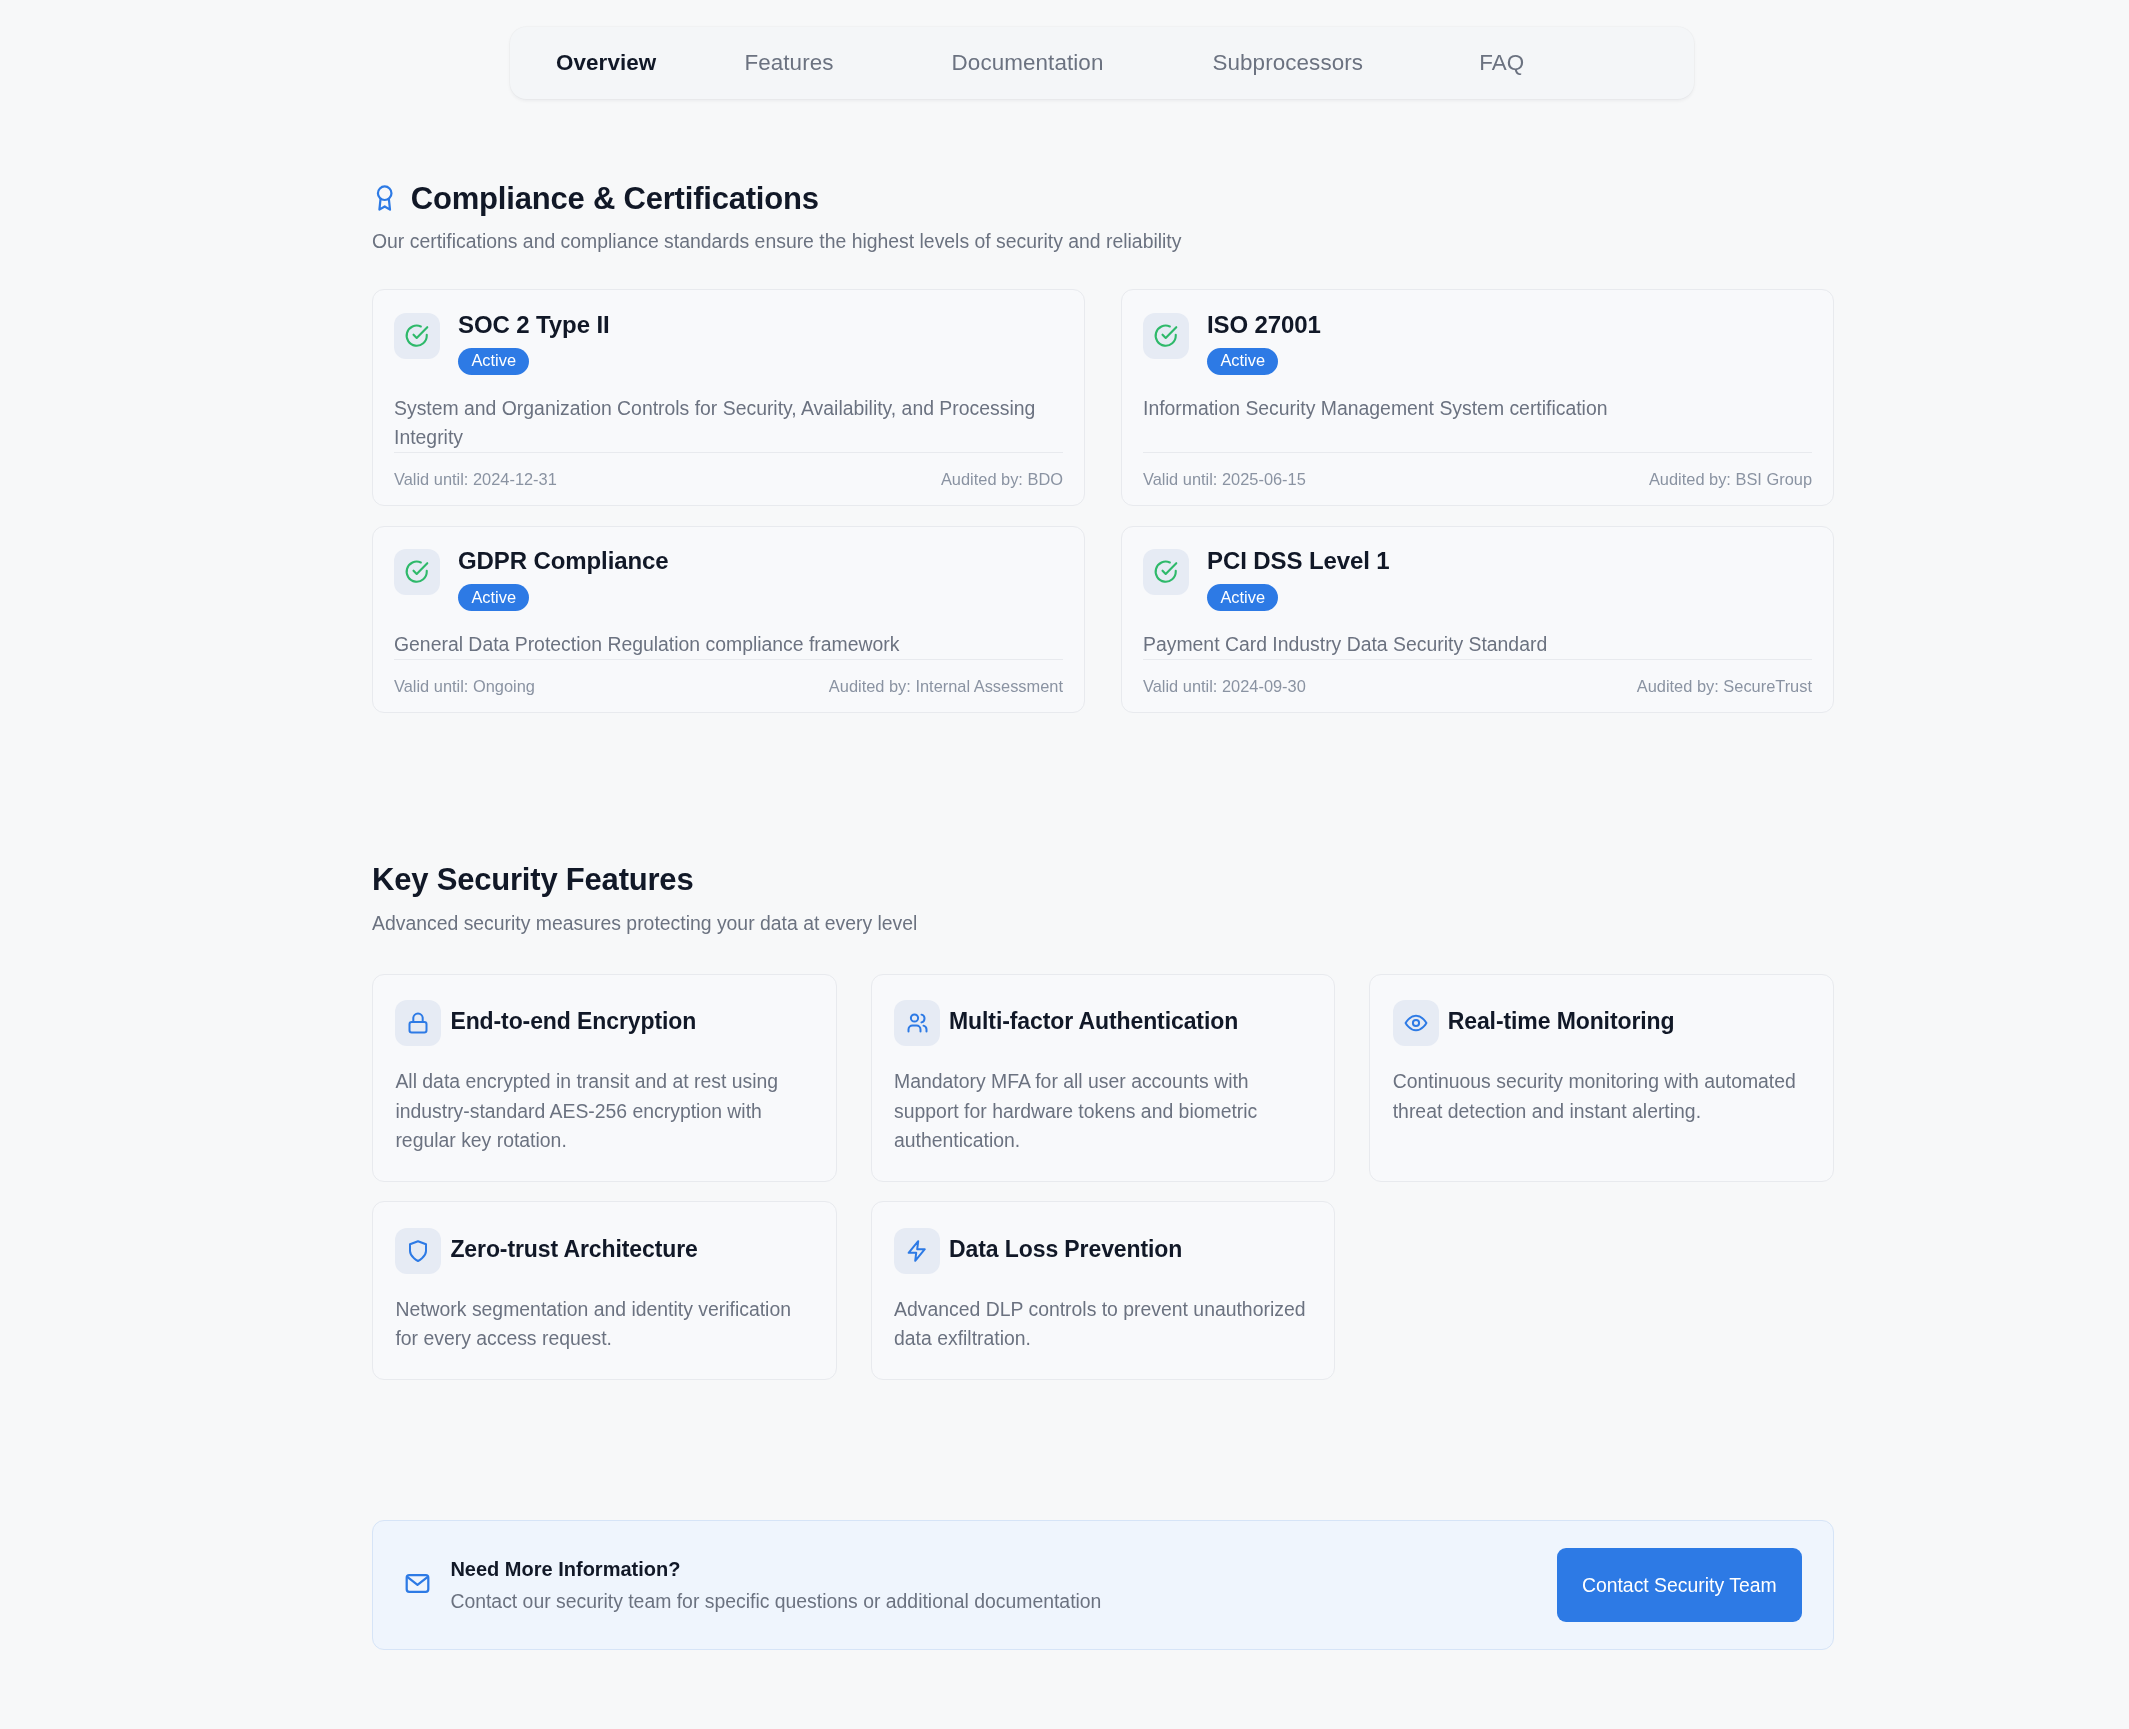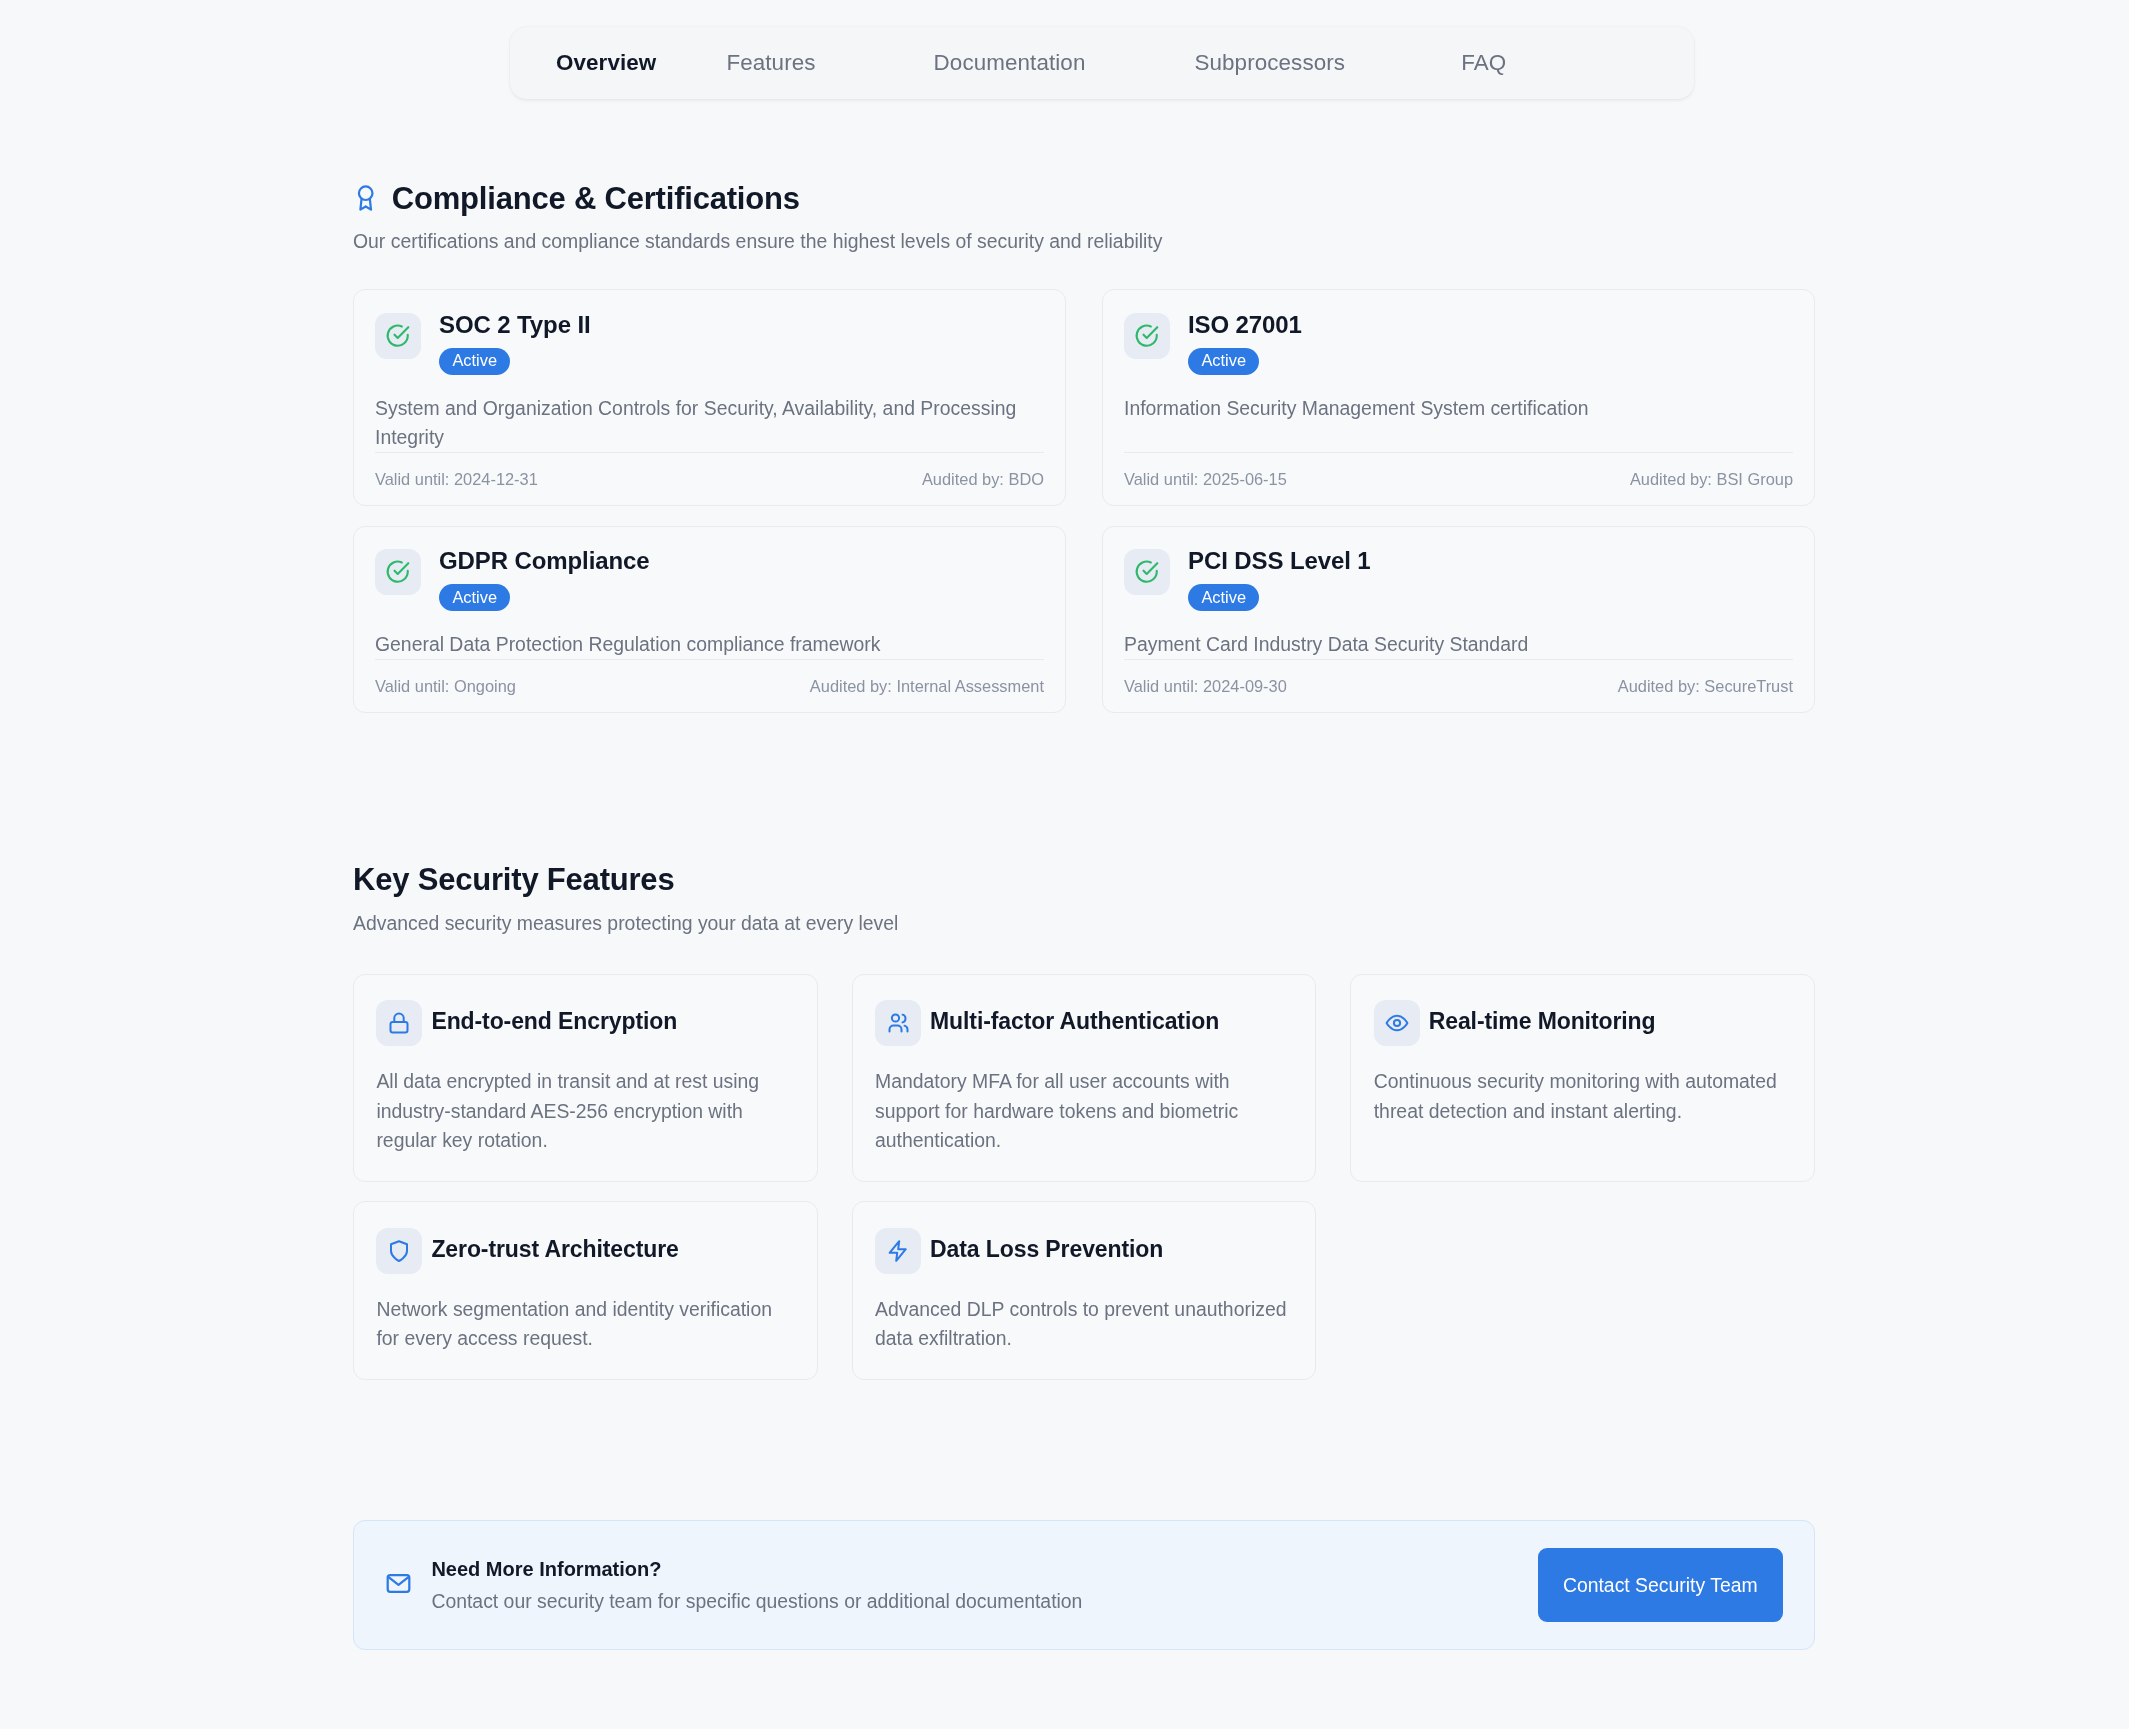--- a/index.html
+++ b/index.html
@@ -45,29 +45,29 @@
     white-space: nowrap;
     cursor: pointer;
     background: none;
     border: none;
     font-family: "Liberation Sans", sans-serif;
   }
   .tab.active {
     color: #111827;
     font-weight: bold;
   }
-  .tab-0 { margin-right: 70px; }
+  .tab-0 { margin-right: 88px; }
   .tab-1 { margin-right: 118px; }
   .tab-2 { margin-right: 109px; }
   .tab-3 { margin-right: 116px; }
 
   
   .content {
     position: absolute;
-    left: 353px;
+    left: 372px;
     top: 0;
     width: 1462px;
   }
 
   
   .section-head {
     display: flex;
     align-items: center;
     gap: 13.4px;
   }

